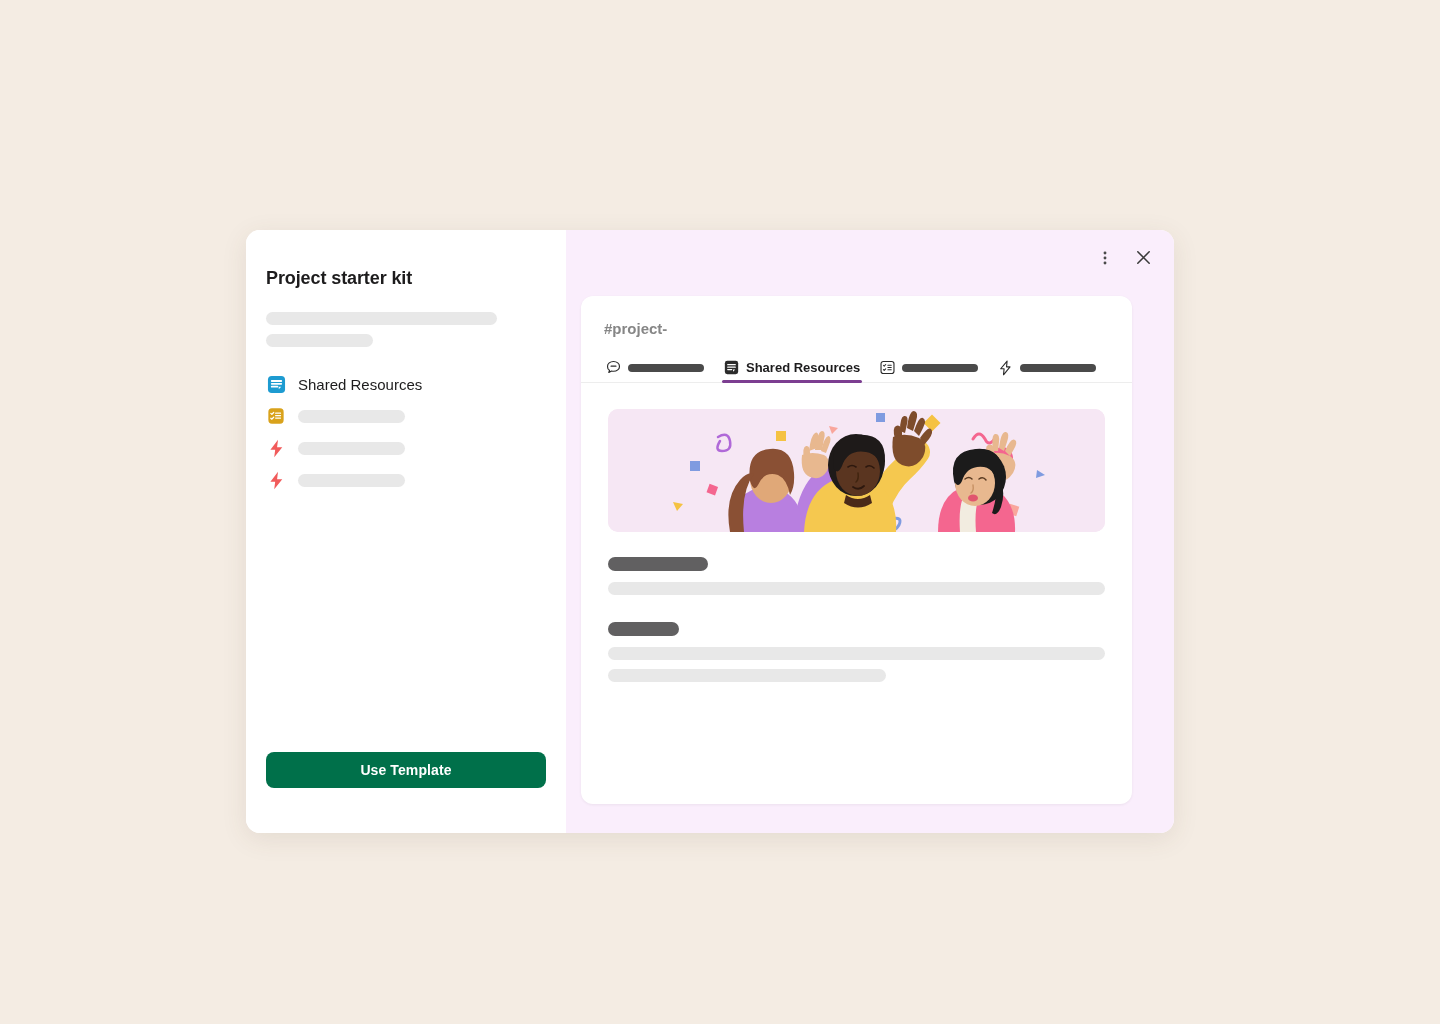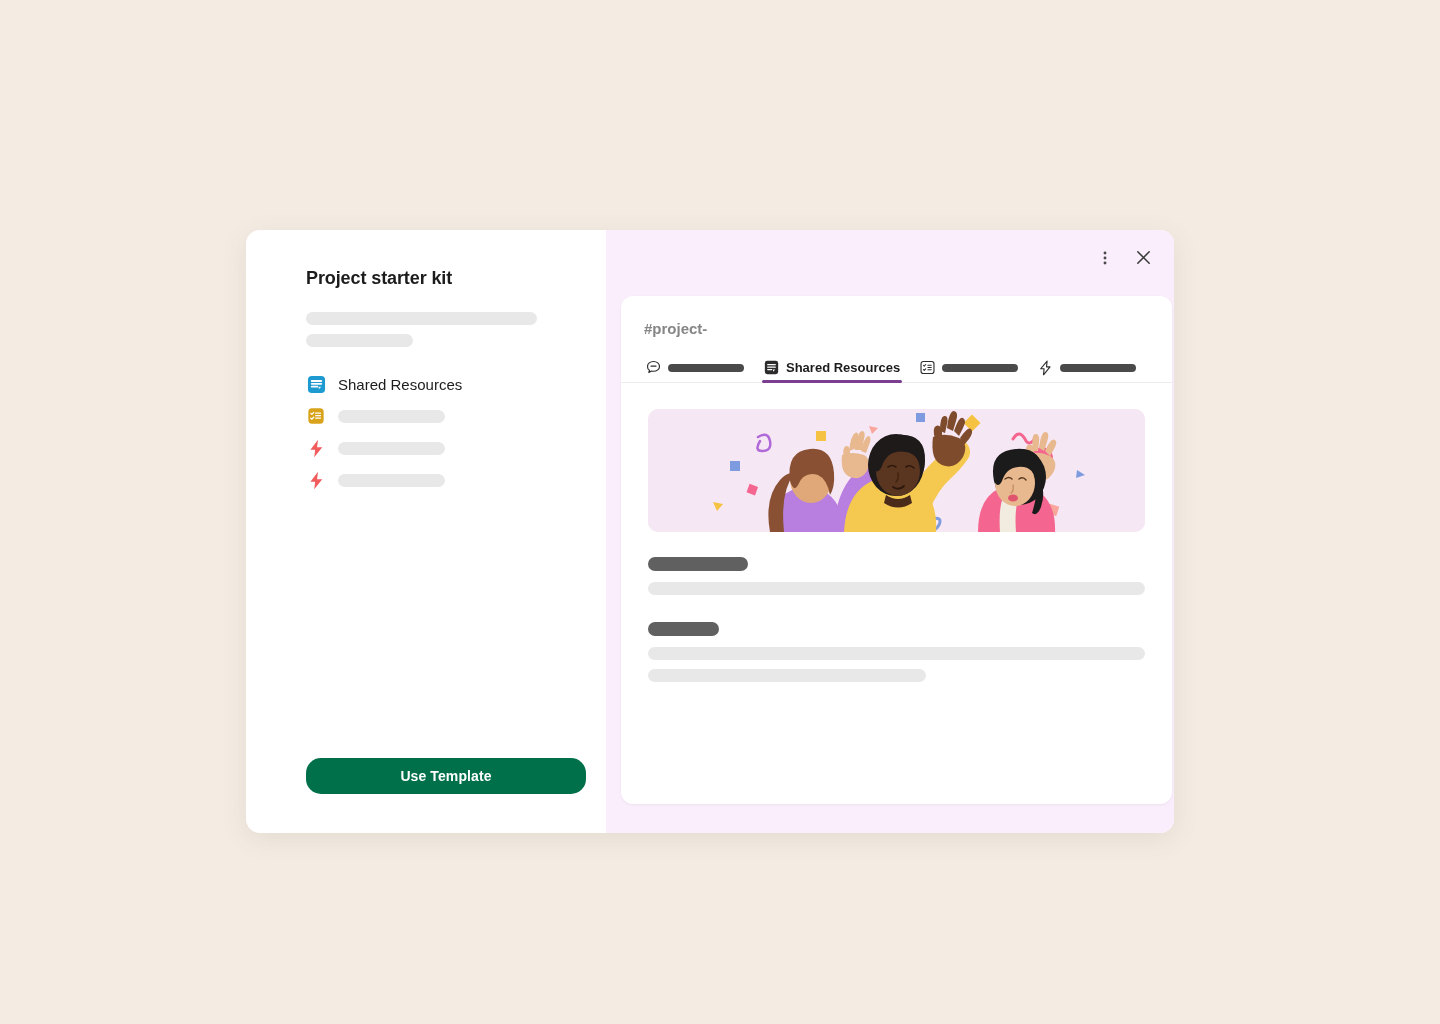--- a/index.html
+++ b/index.html
@@ -21,21 +21,20 @@
     position: absolute;
     left: 246px;
     top: 230px;
     width: 928px;
     height: 603px;
     border-radius: 14px;
     overflow: hidden;
     display: flex;
     box-shadow: 0 6px 26px rgba(90, 70, 50, 0.10);
     background: #ffffff;
-    padding-left: 40px;
   }
 
   
   .left-panel {
     width: 320px;
     flex: 0 0 320px;
     background: #ffffff;
     position: relative;
     padding: 38px 20px 0 20px;
   }
@@ -79,27 +78,27 @@
   .doc-row .row-skel {
     background: #e8e8e8;
     border-radius: 8px;
     height: 13px;
     width: 107px;
   }
 
   .use-template-btn {
     position: absolute;
     left: 20px;
-    bottom: 39px;
+    bottom: 45px;
     width: 280px;
     height: 36px;
     background: #00704a;
     color: #ffffff;
     border: none;
-    border-radius: 15px;
+    border-radius: 8px;
     font-family: "Liberation Sans", sans-serif;
     font-size: 14px;
     font-weight: bold;
     cursor: pointer;
     letter-spacing: 0.1px;
   }
 
   
   .right-panel {
     flex: 1;

